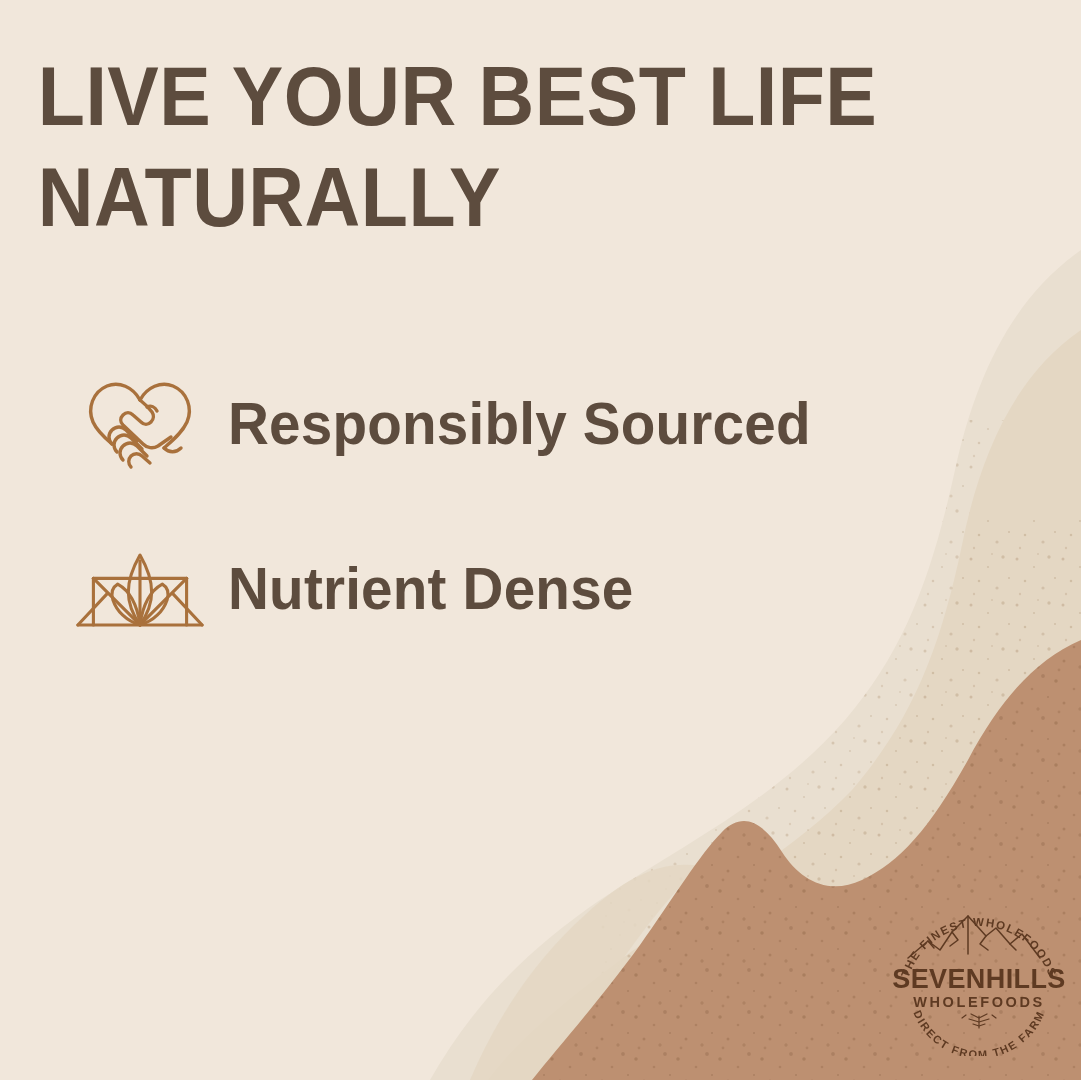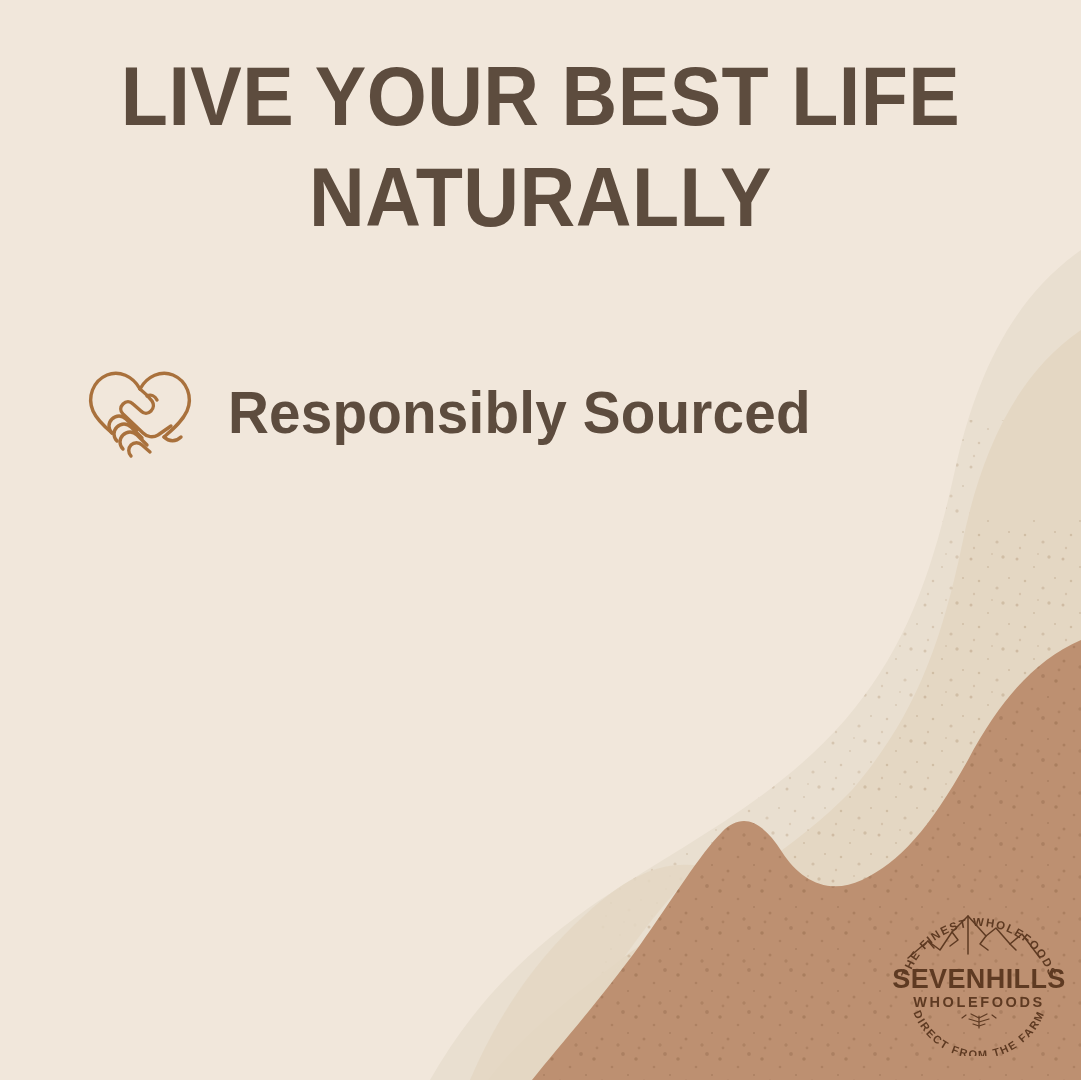--- a/index.html
+++ b/index.html
@@ -27,38 +27,37 @@
     height: 1080px;
     z-index: 0;
   }
   
   #headline {
     position: absolute;
     top: 46px;
     left: 0;
     width: 1081px;
     z-index: 3;
-    text-align: center;
   }
   #headline .line {
     display: block;
     font-family: "Liberation Sans Narrow", "Liberation Sans", sans-serif;
     font-weight: bold;
     font-size: 83px;
     line-height: 1.22;
     letter-spacing: 0.5px;
     color: #5d4c3e;
     transform: scaleX(0.93);
     transform-origin: center;
     white-space: nowrap;
   }
   
   #features {
     position: absolute;
-    top: 331px;
+    top: 342px;
     left: 0;
     width: 1081px;
     z-index: 3;
   }
   .feature-row {
     display: flex;
     align-items: center;
     height: 165px;
     padding-left: 74px;
     box-sizing: border-box;
@@ -193,20 +192,52 @@
           <path d="M83 74 C88 79 95 79 100 74"></path>
 
           <path d="M66 33 C70 31 74 33 76 37"></path>
         </svg>
       </span>
       <span class="feature-label">Responsibly Sourced</span>
     </div>
 
 
 
+    <div class="feature-row">
+      <span class="feature-icon">
+        <svg width="136" height="88" viewBox="0 0 136 88" fill="none" stroke="#a9713c" stroke-width="3.2" stroke-linecap="round" stroke-linejoin="round">
+
+          <path d="M4 80 L132 80"></path>
+
+          <path d="M4 80 L34 48"></path>
+
+          <path d="M132 80 L102 48"></path>
+
+          <path d="M20 32 L20 80"></path>
+          <path d="M20 32 L68 32"></path>
+          <path d="M20 32 L68 80"></path>
+
+          <path d="M116 32 L116 80"></path>
+          <path d="M116 32 L68 32"></path>
+          <path d="M116 32 L68 80"></path>
+
+          <path d="M68 8 C60 22 56 34 56 46 C56 58 61 70 68 80
+                   C75 70 80 58 80 46 C80 34 76 22 68 8 Z"></path>
+
+          <path d="M68 14 L68 80"></path>
+
+          <path d="M68 80 C54 76 44 66 40 54 C38 47 40 41 45 38
+                   C56 44 65 58 68 80 Z"></path>
+
+          <path d="M68 80 C82 76 92 66 96 54 C98 47 96 41 91 38
+                   C80 44 71 58 68 80 Z"></path>
+        </svg>
+      </span>
+      <span class="feature-label">Nutrient Dense</span>
+    </div>
 
   </div>
 
   <div id="brand-logo">
     <svg width="182" height="160" viewBox="0 0 182 160" fill="none">
       <defs>
         <path id="arcTop" d="M18,92 A74,74 0 0 1 164,92"></path>
         <path id="arcBottom" d="M22,104 A70,70 0 0 0 160,104"></path>
       </defs>
 

